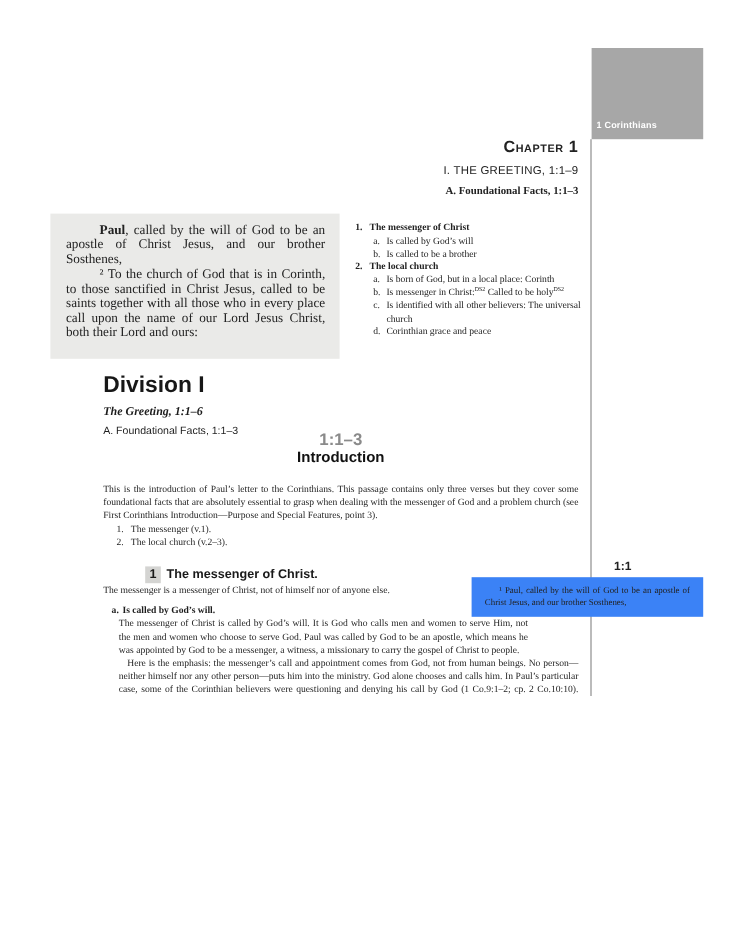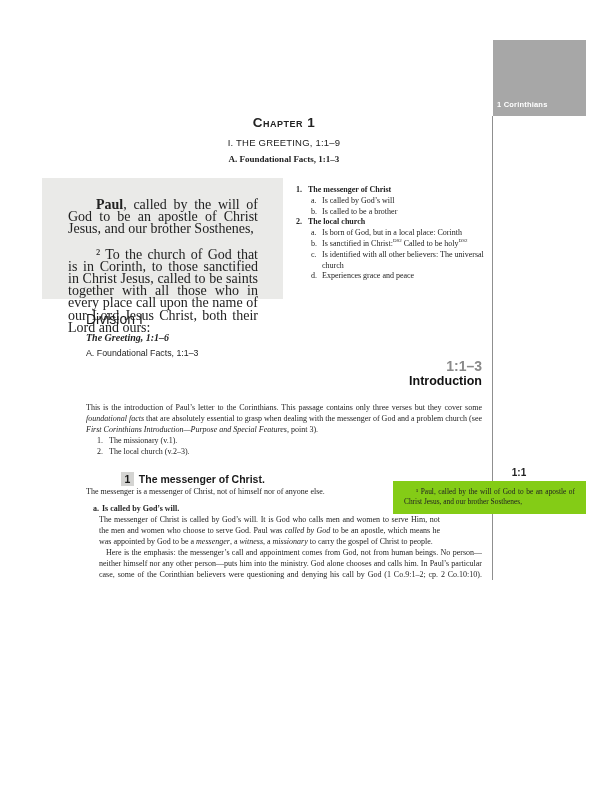--- a/index.html
+++ b/index.html
@@ -6,50 +6,50 @@
   #page{position:relative;width:612px;height:580px;background:#ffffff;overflow:hidden;
         font-family:"Liberation Serif",serif;color:#1d1d1d;}
 
   
   .tab{position:absolute;left:493px;top:40px;width:93px;height:76px;background:#a7a7a7;}
   .tab-label{position:absolute;left:4px;bottom:7px;color:#ffffff;
              font:bold 7.5px "Liberation Sans",sans-serif;letter-spacing:.2px;}
   .vrule{position:absolute;left:492px;top:116px;width:1px;height:620px;background:#8f8f8f;}
 
   
-  .header{position:absolute;left:86px;top:115px;width:396px;text-align:center;}
+  .header{position:absolute;left:86px;top:115px;width:396px;text-align:right;}
   .h-chapter{font-family:"Liberation Sans",sans-serif;font-weight:bold;font-size:13.5px;
              font-variant:small-caps;letter-spacing:.5px;color:#222;}
   .h-section{margin-top:7px;font-family:"Liberation Sans",sans-serif;font-weight:normal;
              font-size:9.5px;letter-spacing:.2px;color:#222;}
   .h-subsection{margin-top:6px;font-weight:bold;font-size:9px;color:#222;}
 
   
   .scripture-box{position:absolute;left:42px;top:178px;width:241px;height:121px;
                  background:#eaeae8;box-sizing:border-box;padding:8px 12px 0 13px;}
-  .scripture-box p.verse{margin:13px;font-size:14px;line-height:12.2px;text-align:justify;
+  .scripture-box p.verse{margin:0;font-size:11px;line-height:12.2px;text-align:justify;
                  text-indent:28px;color:#222;}
 
   
   .outline{position:absolute;left:296px;top:185px;width:188px;font-size:8px;
            line-height:10.8px;color:#222;}
   .o-item{display:flex;}
   .o-item .o-num{flex:none;width:12px;}
   .o-item.lvl2{margin-left:15px;}
   .o-item.lvl2 .o-num{width:11px;}
   .o-item.lvl1{font-weight:bold;}
 
   
   .division{position:absolute;left:86px;top:311px;}
-  .division-title{font-family:"Liberation Sans",sans-serif;font-weight:normal;font-size:14px;color:#171717;}
+  .division-title{font-family:"Liberation Sans",sans-serif;font-weight:bold;font-size:19px;color:#171717;}
   .division-sub{margin-top:5px;font-weight:bold;font-style:italic;font-size:10px;}
   .division-line{margin-top:5px;font-family:"Liberation Sans",sans-serif;font-size:8.8px;}
 
   
-  .intro-head{position:absolute;left:86px;top:359px;width:396px;text-align:right;
+  .intro-head{position:absolute;left:86px;top:359px;width:396px;text-align:center;
               font-family:"Liberation Sans",sans-serif;}
   .intro-ref{font-weight:bold;font-size:14px;color:#8a8a8a;line-height:15px;}
   .intro-label{font-weight:bold;font-size:12.5px;color:#111;line-height:14px;}
 
   
   .intro-body{position:absolute;left:86px;top:402px;width:396px;font-size:8px;
               line-height:11px;text-align:justify;}
   .intro-body p{margin:0;}
   .intro-list{margin-left:11px;}
   .intro-list .li{display:flex;}
@@ -58,21 +58,21 @@
   
   .point-head{position:absolute;left:85px;top:469px;font-family:"Liberation Sans",sans-serif;padding-left:36px;}
   .num-box{display:inline-block;background:#d4d4d2;padding:1px 3.5px;
            font-weight:bold;font-size:10.5px;color:#191919;}
   .point-title{font-weight:bold;font-size:10.5px;color:#191919;margin-left:5px;}
   .point-ref{position:absolute;left:493px;top:467px;width:52px;text-align:center;
              font:bold 10px "Liberation Sans",sans-serif;color:#222;}
 
   
   .verse-box{position:absolute;left:393px;top:481px;width:193px;min-height:33px;
-             background:#84cc16;box-sizing:border-box;padding:6px 11px 5px 11px;
+             background:#3b82f6;box-sizing:border-box;padding:6px 11px 5px 11px;
              font-size:7.4px;line-height:9.6px;text-align:justify;text-indent:12px;color:#222;}
 
   .point-lead{position:absolute;left:86px;top:487px;width:396px;font-size:8px;}
 
   
   .sub-a{position:absolute;left:93px;top:503px;width:389px;font-size:8px;line-height:11px;}
   .sub-a-head{display:flex;font-weight:bold;}
   .sub-a-head .sub-label{flex:none;margin-right:3px;}
   .sub-a-body{margin-left:6px;text-align:justify;}
   .sub-a-body p{margin:0;}
@@ -80,21 +80,21 @@
   .p-indent{text-indent:7px;}
 
   .quotes{margin-left:12px;margin-top:5px;font-family:"Liberation Sans",sans-serif;
           font-weight:bold;font-size:7px;line-height:10px;text-align:justify;color:#141414;}
   .quotes p{margin:0 0 3px 0;}
 
   .page-num{position:absolute;left:505px;top:690px;font-size:8.5px;color:#555;}
 
   
   .seg-b{font-weight:bold;}
-  .seg-i{font-style:italic;}
+  .seg-i{}
   .seg-sup{font-size:.62em;vertical-align:super;line-height:0;}
 </style>
 </head>
 <body>
 
 <div id="page">
 
   <div class="tab">
     <span class="tab-label">1 Corinthians</span>
   </div>
@@ -127,49 +127,49 @@
     <div class="o-item lvl1">
         <span class="o-num">2.</span>
         <span class="o-text"><span>The local church</span></span>
       </div>
     <div class="o-item lvl2">
         <span class="o-num">a.</span>
         <span class="o-text"><span>Is born of God, but in a local place: Corinth</span></span>
       </div>
     <div class="o-item lvl2">
         <span class="o-num">b.</span>
-        <span class="o-text"><span>Is sanctified in Christ:</span><span class="seg-sup">DS2</span><span> Called to be holy</span><span class="seg-sup">DS2</span></span>
+        <span class="o-text"><span>Is messenger in Christ:</span><span class="seg-sup">DS2</span><span> Called to be holy</span><span class="seg-sup">DS2</span></span>
       </div>
     <div class="o-item lvl2">
         <span class="o-num">c.</span>
         <span class="o-text"><span>Is identified with all other believers: The universal church</span></span>
       </div>
     <div class="o-item lvl2">
         <span class="o-num">d.</span>
-        <span class="o-text"><span>Experiences grace and peace</span></span>
+        <span class="o-text"><span>Corinthian grace and peace</span></span>
       </div>
   </div>
 
   <div class="division">
     <div class="division-title">Division I</div>
     <div class="division-sub">The Greeting, 1:1–6</div>
     <div class="division-line">A. Foundational Facts, 1:1–3</div>
   </div>
 
   <div class="intro-head">
     <div class="intro-ref">1:1–3</div>
     <div class="intro-label">Introduction</div>
   </div>
 
   <div class="intro-body">
     <p><span>This is the introduction of Paul’s letter to the Corinthians. This passage contains only three verses but they cover some </span><span class="seg-i">foundational facts</span><span> that are absolutely essential to grasp when dealing with the messenger of God and a problem church (see </span><span class="seg-i">First Corinthians Introduction—Purpose and Special Features,</span><span> point 3).</span></p>
     <div class="intro-list">
       <div class="li">
           <span class="li-num">1.</span>
-          <span>The missionary (v.1).</span>
+          <span>The messenger (v.1).</span>
         </div>
       <div class="li">
           <span class="li-num">2.</span>
           <span>The local church (v.2–3).</span>
         </div>
     </div>
   </div>
 
   <div class="point-head">
     <span class="num-box">1</span><span class="point-title">The messenger of Christ.</span>

